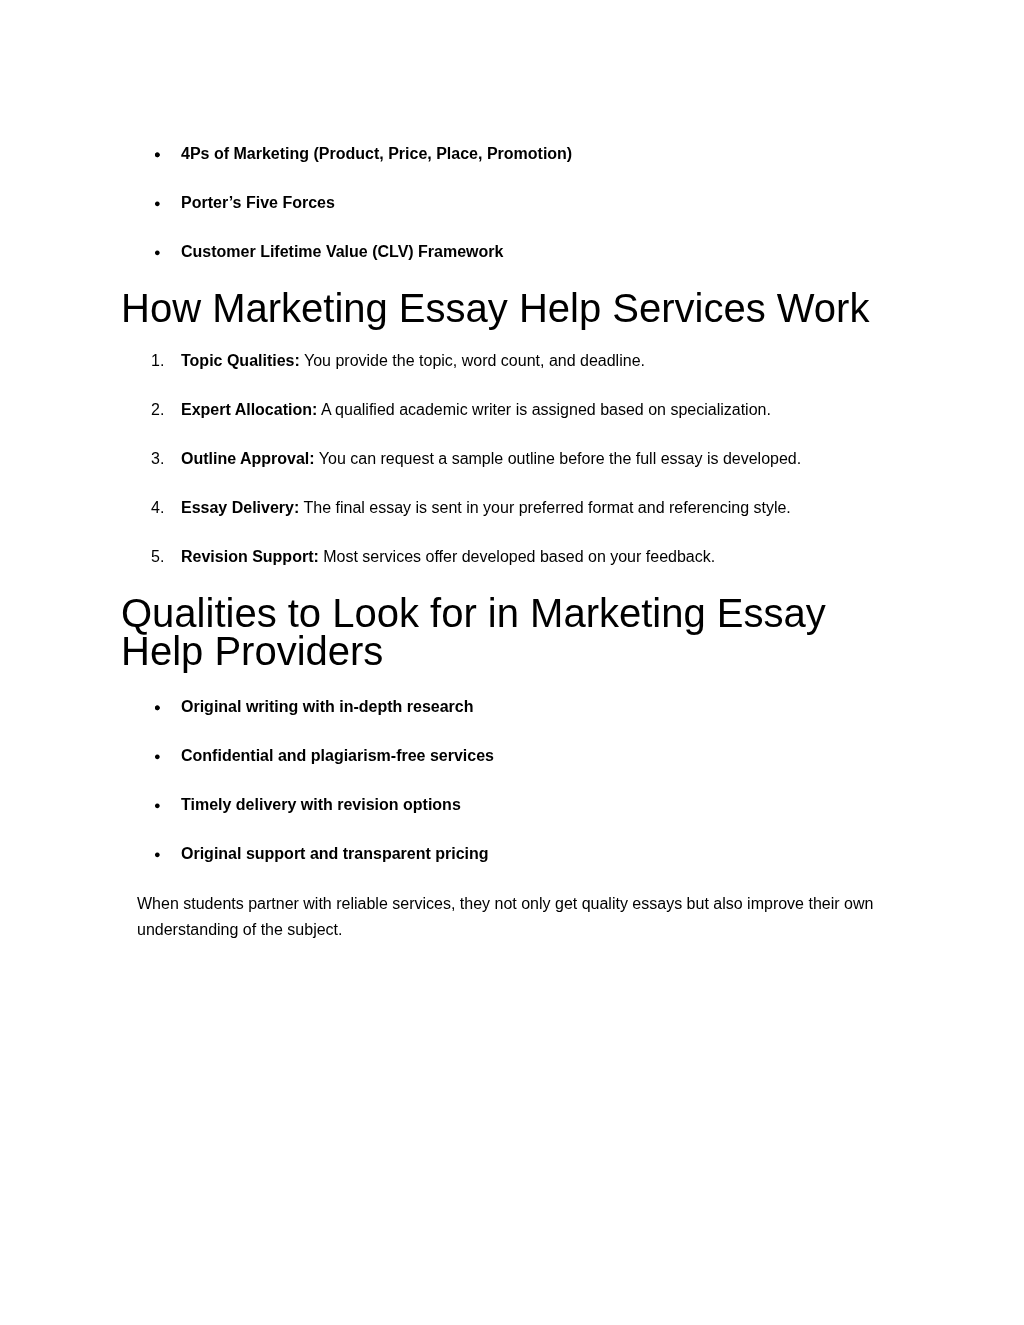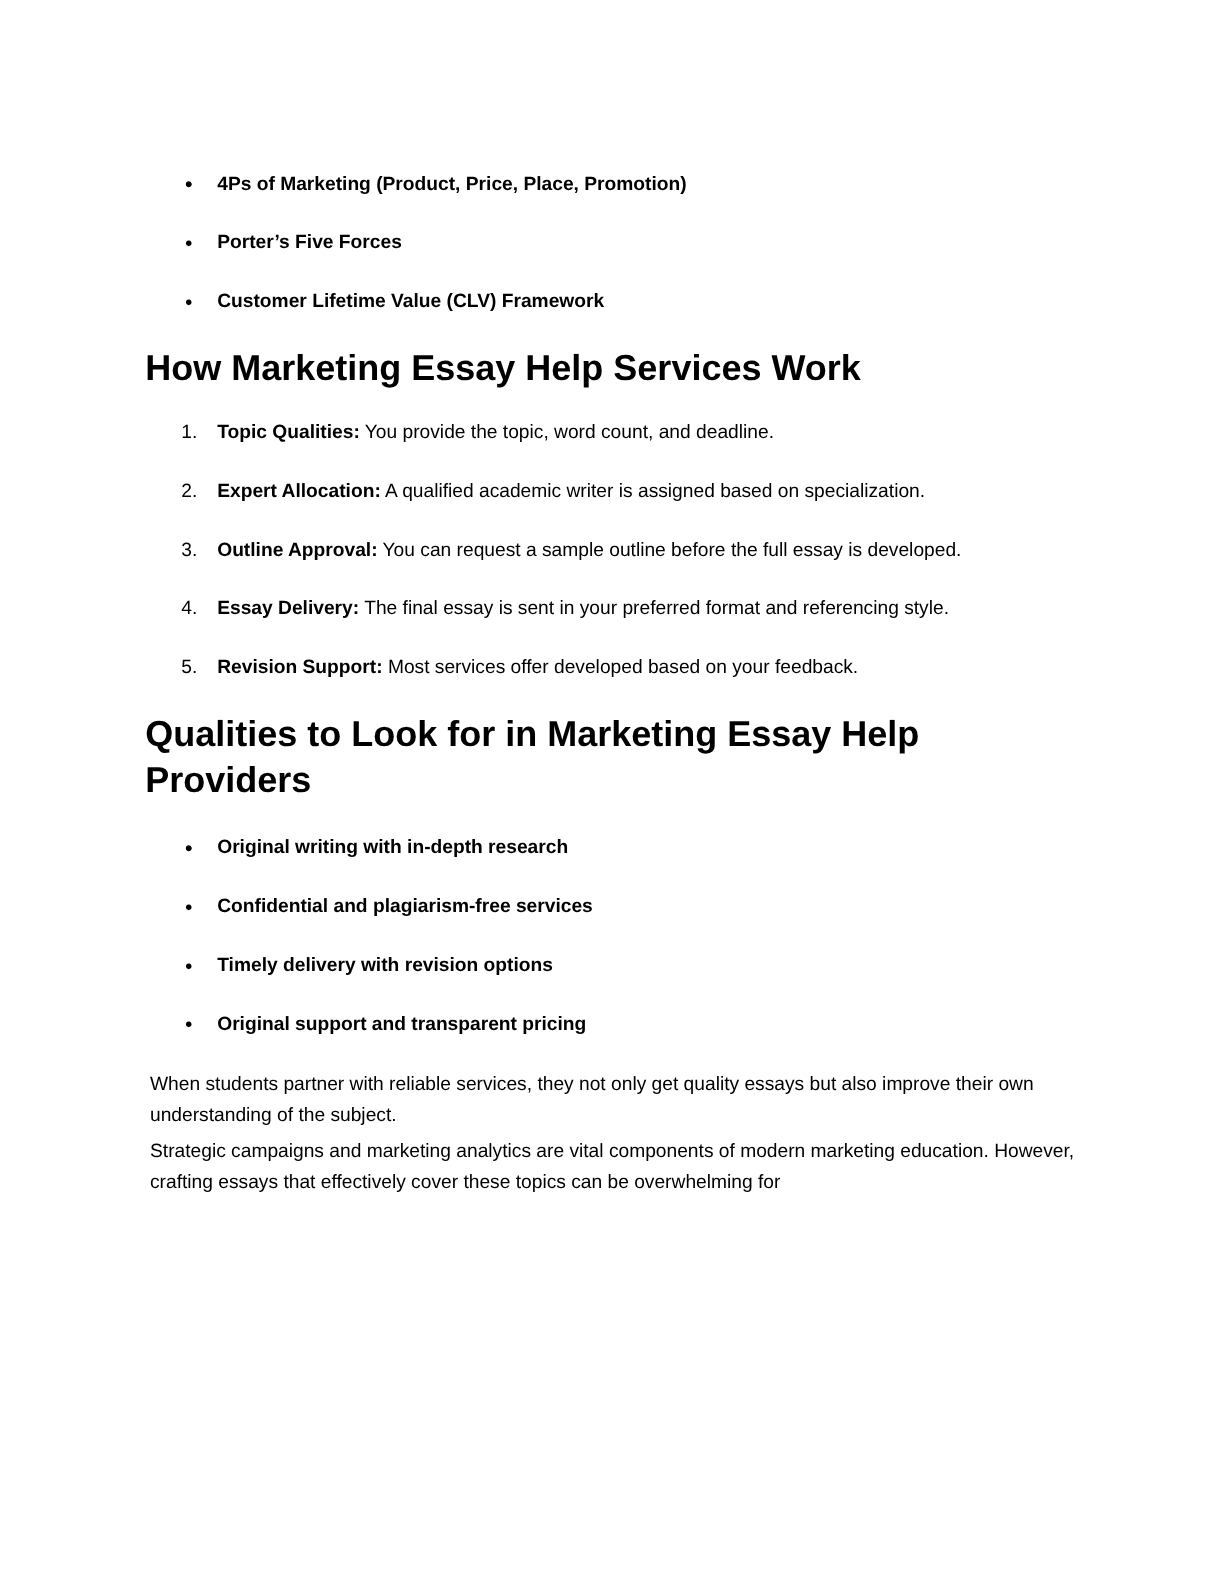--- a/index.html
+++ b/index.html
@@ -43,31 +43,31 @@
   }
   .num-glyph {
     position: absolute;
     left: -30px;
     top: 0;
     font-weight: normal;
   }
   .step-label { font-weight: bold; }
   
   .h {
-    font-size: 30px;
+    font-size: 40px;
     line-height: 38px;
-    font-weight: bold;
+    font-weight: normal;
     margin: 0;
   }
   .h1-howworks  { margin: 19px 0 22px 0; }
   .h2-qualities { margin: 18px 0 20px 0; }
   .h3-conclusion{ margin: 31px 0 18px 0; }
   
   .para {
-    margin: 4px;
+    margin: 16px;
     line-height: 26px;
   }
   .para-closing  { margin-top: 17px; }
   .para-conclusion { margin-top: 0; }
 </style>
 </head>
 <body>
 
 <div class="page">
   <div class="doc">
@@ -140,16 +140,15 @@
       </li>
       <li>
         <span class="bullet-glyph">●</span>
         <span>Original support and transparent pricing</span>
       </li>
     </ul>
 
     <p class="para para-closing">When students partner with reliable services, they not only get quality essays but also improve their own understanding of the subject.</p>
 
 
-    <p class="para para-conclusion">Strategic campaigns and marketing analytics are vital components of modern marketing education. However, crafting essays that effectively cover these topics can be overwhelming for</p>
 
   </div>
 </div>
 
 </body></html>

